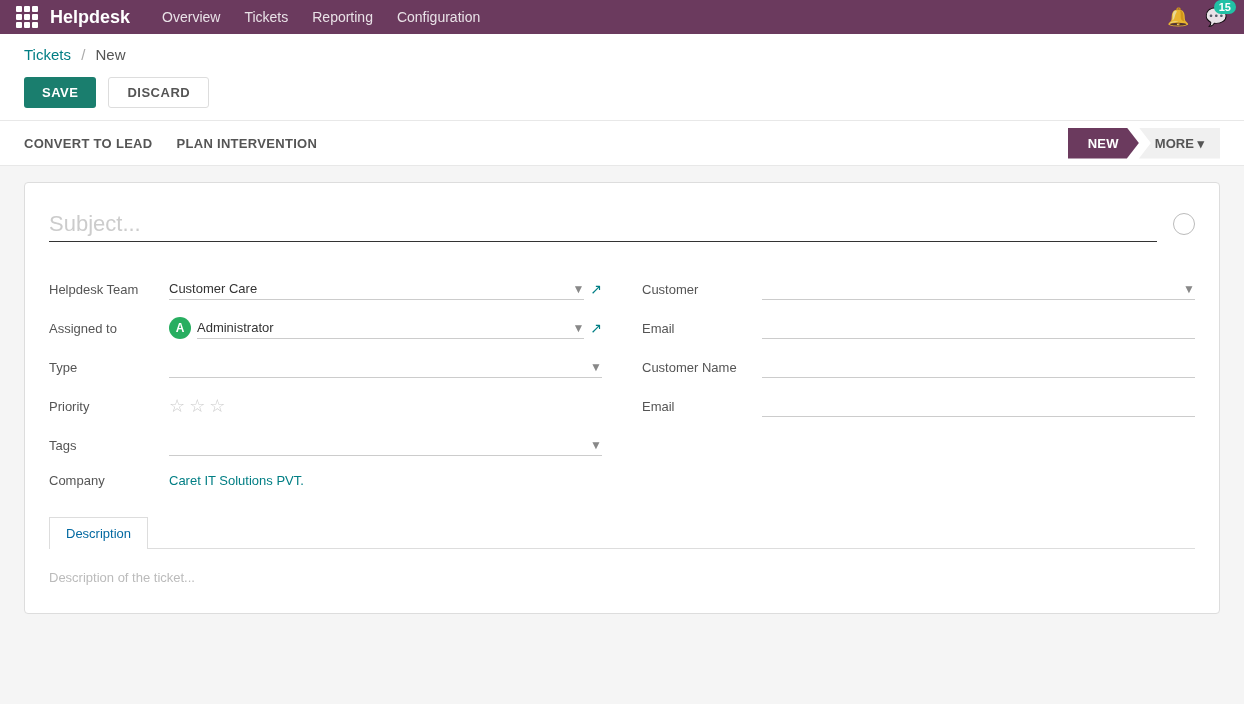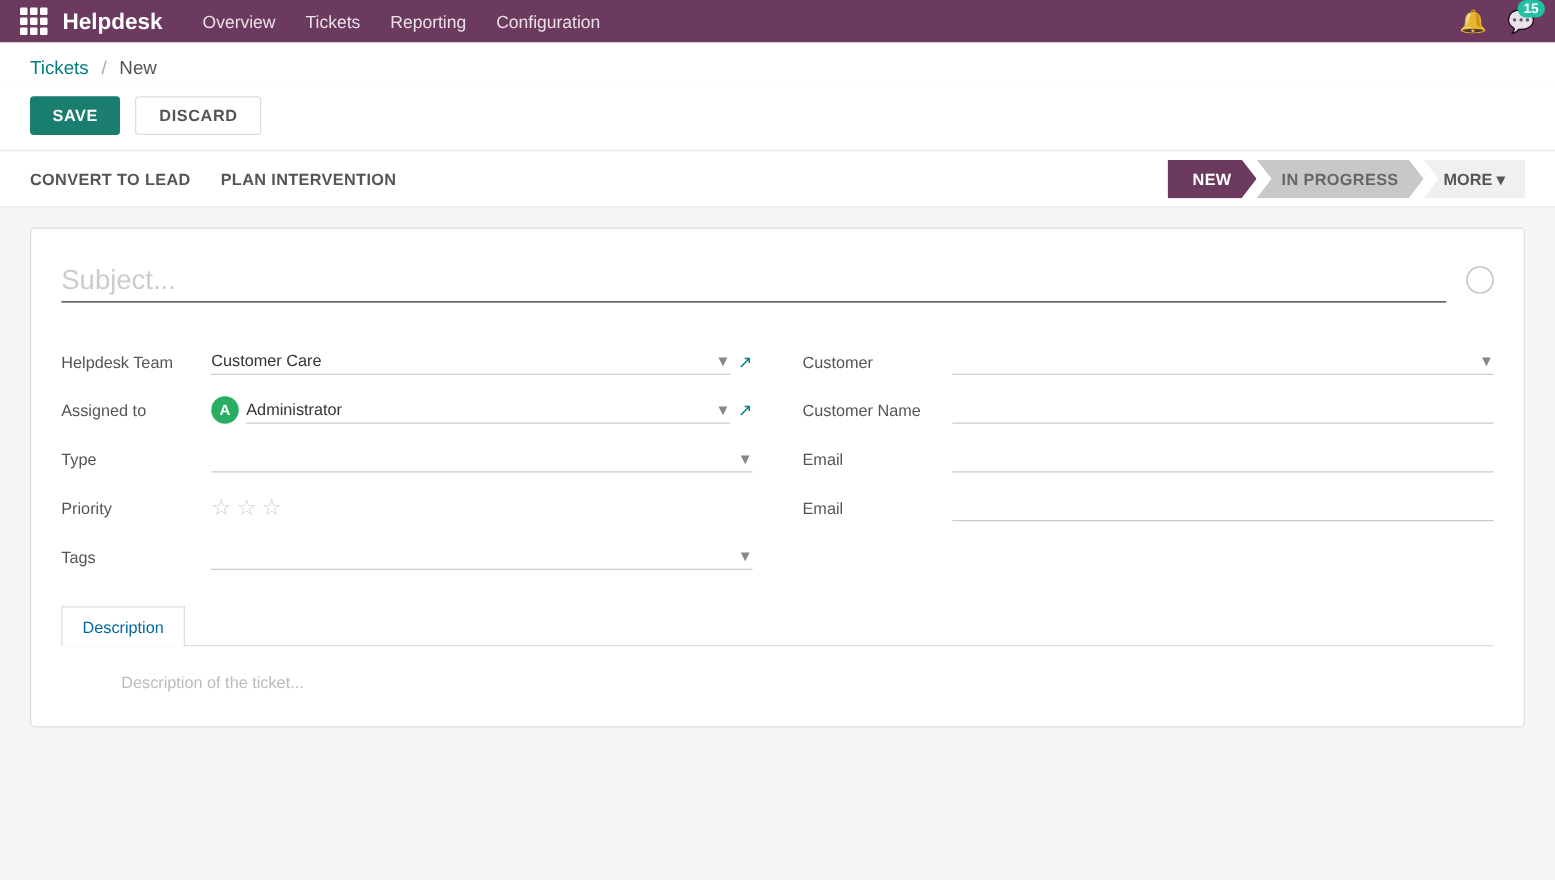--- a/index.html
+++ b/index.html
@@ -328,21 +328,20 @@
       margin-bottom: -1px;
     }
     .tab-item.active {
       border-color: #ddd;
       border-bottom-color: white;
       color: #0369a1;
       background: white;
     }
     .tab-content {
       padding: 20px 0 4px;
-      margin-left: 48px;
     }
     .description-placeholder {
       color: #bbb;
       font-size: 13px;
     }
   </style>
 </head>
 <body>
 
 <nav class="topnav">
@@ -384,21 +383,20 @@
   <button class="btn-discard">DISCARD</button>
 </div>
 
 <div class="stage-bar">
   <div class="stage-actions">
     <span class="stage-action">CONVERT TO LEAD</span>
     <span class="stage-action">PLAN INTERVENTION</span>
   </div>
   <div class="stage-buttons">
     <button class="stage-btn active">NEW</button>
-    <button class="stage-btn">IN PROGRESS</button>
     <button class="stage-btn-more">MORE ▾</button>
   </div>
 </div>
 
 <div class="main-content">
   <div class="ticket-card">
 
     <div class="subject-row">
       <input class="subject-input" type="text" placeholder="Subject..." style="">
       <div class="star-rating-circle"></div>
@@ -463,48 +461,54 @@
           <div class="field-value">
             <div class="field-select-wrapper">
               <select class="field-select">
                 <option value=""></option>
               </select>
               <span class="select-arrow">▼</span>
             </div>
           </div>
         </div>
 
+        <div class="field-row">
+          <span class="field-label">Company</span>
+          <div class="field-value">
+            <a class="company-link">Caret IT Solutions PVT.</a>
+          </div>
+        </div>
 
       </div>
 
       <div>
 
         <div class="field-row">
           <span class="field-label">Customer</span>
           <div class="field-value">
             <div class="field-select-wrapper">
               <select class="field-select">
                 <option value=""></option>
               </select>
               <span class="select-arrow">▼</span>
             </div>
           </div>
         </div>
 
         <div class="field-row">
+          <span class="field-label">Email</span>
+          <div class="field-value">
+            <input class="field-input" type="email" style="">
+          </div>
+        </div>
+
+        <div class="field-row">
           <span class="field-label">Customer Name</span>
           <div class="field-value">
             <input class="field-input" type="text" style="">
-          </div>
-        </div>
-
-        <div class="field-row">
-          <span class="field-label">Email</span>
-          <div class="field-value">
-            <input class="field-input" type="email" style="">
           </div>
         </div>
 
         <div class="field-row">
           <span class="field-label">Email</span>
           <div class="field-value">
             <input class="field-input" type="tel" style="">
           </div>
         </div>
 

